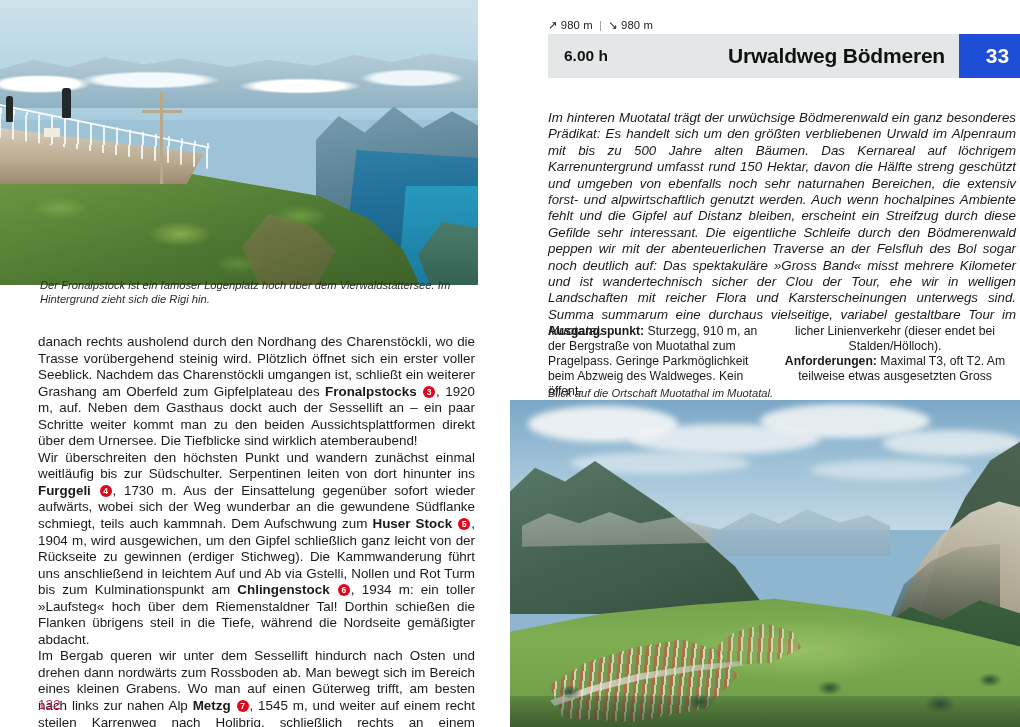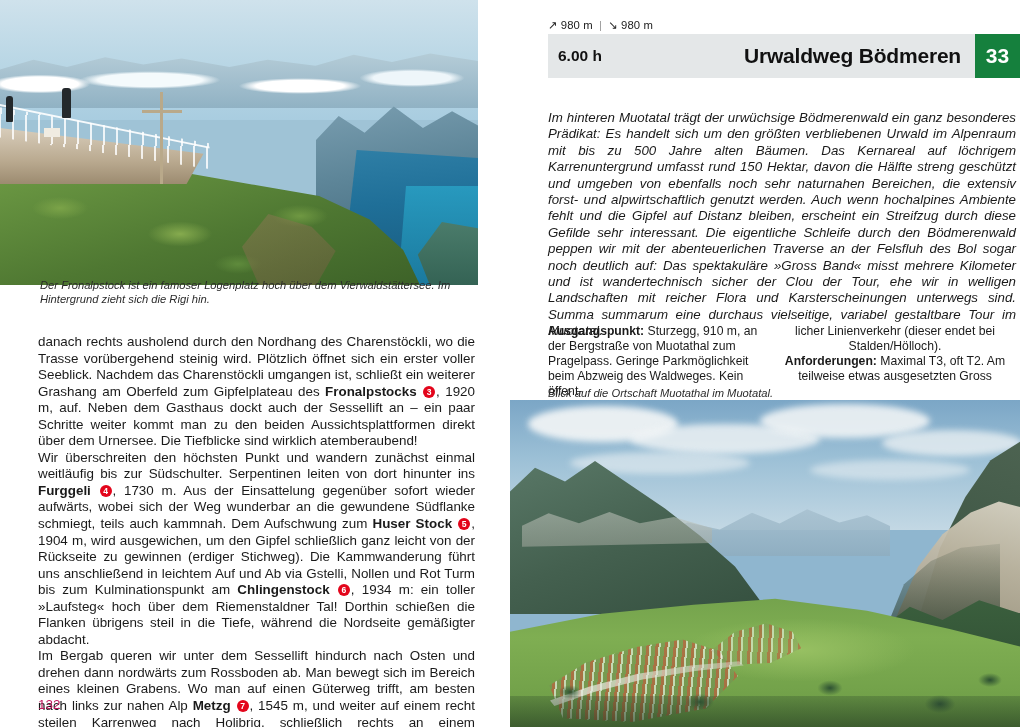--- a/index.html
+++ b/index.html
@@ -212,29 +212,29 @@
   
   #elev-line{
     position:absolute;left:548px;top:19px;font-size:11.3px;color:#222;letter-spacing:.1px;
   }
   #elev-line .sep{color:#9a9a9a;margin:0 3px;}
   #title-bar{
     position:absolute;left:548px;top:34px;width:472px;height:44px;
     background:#e4e7e8;display:flex;align-items:center;
   }
   #duration{
-    font-size:15.5px;font-weight:bold;color:#111;padding-left:10px;white-space:nowrap;
+    font-size:15.5px;font-weight:bold;color:#111;padding-left:16px;white-space:nowrap;
   }
   #route-title{
     flex:1;text-align:right;font-size:21px;font-weight:bold;color:#111;
     padding-right:14px;white-space:nowrap;letter-spacing:-.2px;
   }
   #route-number{
-    width:45px;height:44px;background:#15803d;color:#fff;
-    font-size:21px;font-weight:bold;display:flex;align-items:center;justify-content:center;
+    width:45px;height:44px;background:#1d4ed8;color:#fff;
+    font-size:21px;font-weight:bold;display:flex;align-items:center;justify-content:center;padding-left:16px;
   }
 
   #subtitle{
     position:absolute;left:548px;top:92px;width:468px;
     font-size:14.2px;font-weight:bold;color:#111;
   }
   #lead{
     position:absolute;left:548px;top:110px;width:468px;
     font-style:italic;font-size:13.3px;line-height:16.4px;text-align:justify;color:#1a1a1a;
   }

